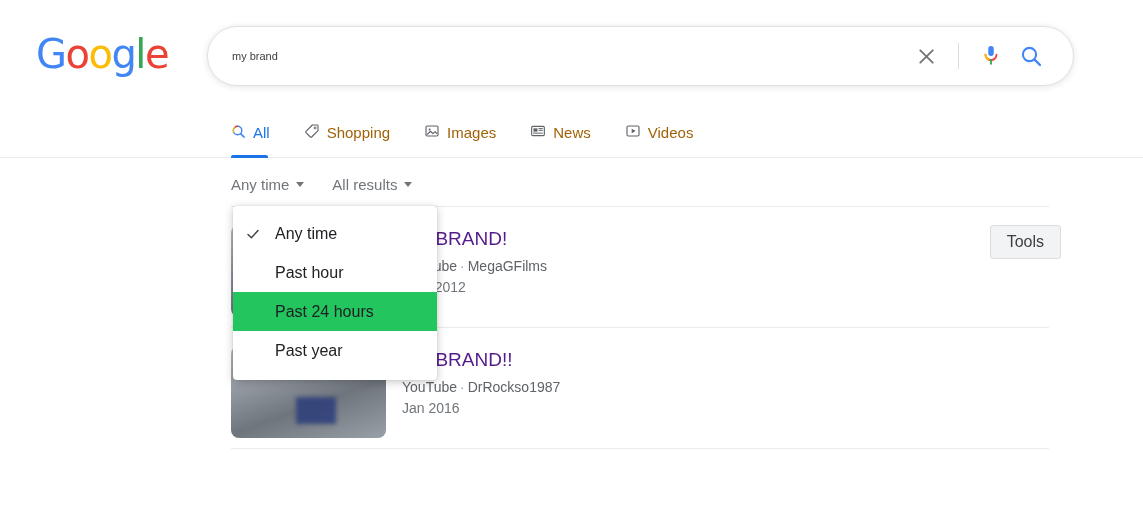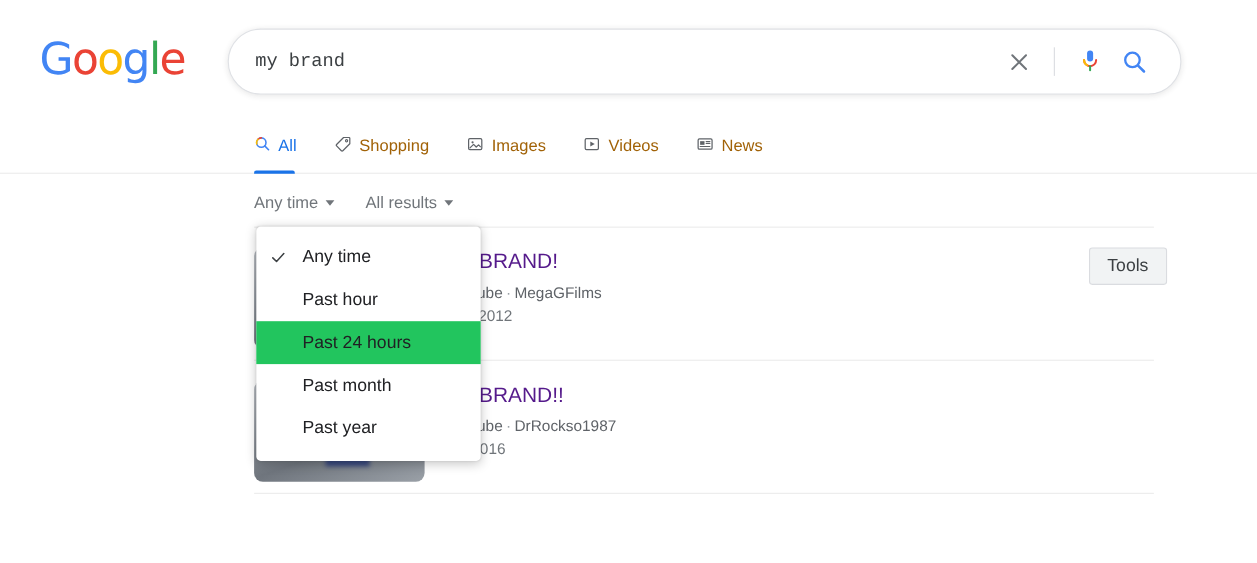--- a/index.html
+++ b/index.html
@@ -33,22 +33,22 @@
     width: 867px; height: 60px;
     background: #fff;
     border: 1px solid #dfe1e5;
     border-radius: 30px;
     box-shadow: 0 1px 6px rgba(32,33,36,.12);
     display: flex; align-items: center;
   }
   .search-input {
     flex: 1 1 auto;
     border: none; outline: none; background: transparent;
-    font-family: Liberation Mono, monospace;
-    font-size: 17px; color: #3c4043;
+    font-family: Liberation Sans, sans-serif;
+    font-size: 11px; color: #3c4043;
     padding: 0 0 0 24px; height: 100%;
   }
   .sb-icons { display:flex; align-items:center; padding-right: 22px; }
   .icon-btn {
     width: 40px; height: 40px;
     display:flex; align-items:center; justify-content:center;
     cursor: pointer; background: none; border: none; padding:0;
   }
   .sb-divider { width:1px; height:26px; background:#dadce0; margin: 0 12px; }
 
@@ -214,36 +214,36 @@
             <circle cx="8.4" cy="9.6" r="1.5" fill="#5f6368"></circle>
             <path d="M4.5 17.5 L9.8 12.4 L13.4 16 L16.6 13 L19.5 16.2" stroke="#5f6368" stroke-width="1.7" fill="none" stroke-linejoin="round"></path>
           </svg>
         </span>
         <span class="tab-label">Images</span>
       </div>
 
       <div class="tab">
         <span>
           <svg width="16" height="16" viewBox="0 0 24 24" aria-hidden="true">
-            <rect x="3" y="4.5" width="18" height="15" rx="1.8" stroke="#5f6368" stroke-width="1.7" fill="none"></rect>
-            <path d="M10 8.6 L16 12 L10 15.4 Z" fill="#5f6368"></path>
-          </svg>
-        </span>
-        <span class="tab-label">Videos</span>
-      </div>
-
-      <div class="tab">
-        <span>
-          <svg width="16" height="16" viewBox="0 0 24 24" aria-hidden="true">
             <rect x="2.5" y="5" width="19" height="14" rx="1.8" stroke="#5f6368" stroke-width="1.7" fill="none"></rect>
             <rect x="5.2" y="8" width="6" height="5" fill="#5f6368"></rect>
             <path d="M13.4 8.4 H18.6 M13.4 11 H18.6 M5.2 15.2 H18.6" stroke="#5f6368" stroke-width="1.5" stroke-linecap="round"></path>
           </svg>
         </span>
         <span class="tab-label">News</span>
+      </div>
+
+      <div class="tab">
+        <span>
+          <svg width="16" height="16" viewBox="0 0 24 24" aria-hidden="true">
+            <rect x="3" y="4.5" width="18" height="15" rx="1.8" stroke="#5f6368" stroke-width="1.7" fill="none"></rect>
+            <path d="M10 8.6 L16 12 L10 15.4 Z" fill="#5f6368"></path>
+          </svg>
+        </span>
+        <span class="tab-label">Videos</span>
       </div>
 
 
     </div>
 
     <div class="tools-btn">Tools</div>
   </div>
 
   <div class="filters">
     <div class="filter">
@@ -299,23 +299,20 @@
 
     <div class="menu-item">
       <span>Past hour</span>
     </div>
 
     <div class="menu-item hovered">
       <span>Past 24 hours</span>
     </div>
 
 
-    <div class="menu-item">
-      <span>Past month</span>
-    </div>
 
     <div class="menu-item">
       <span>Past year</span>
     </div>
 
 
   </div>
 
 </div>
 

